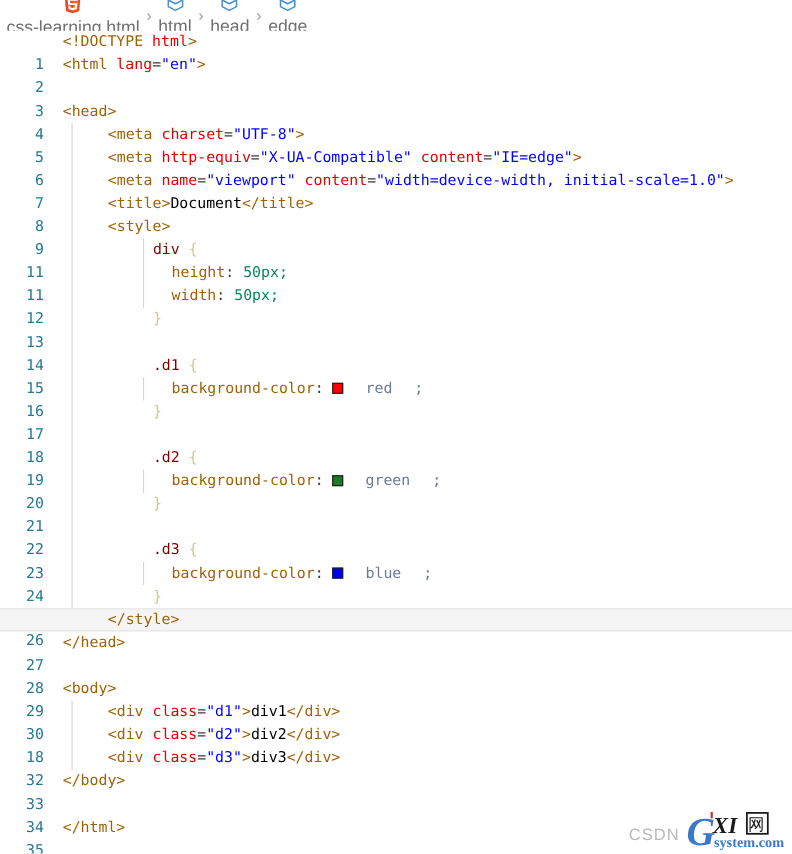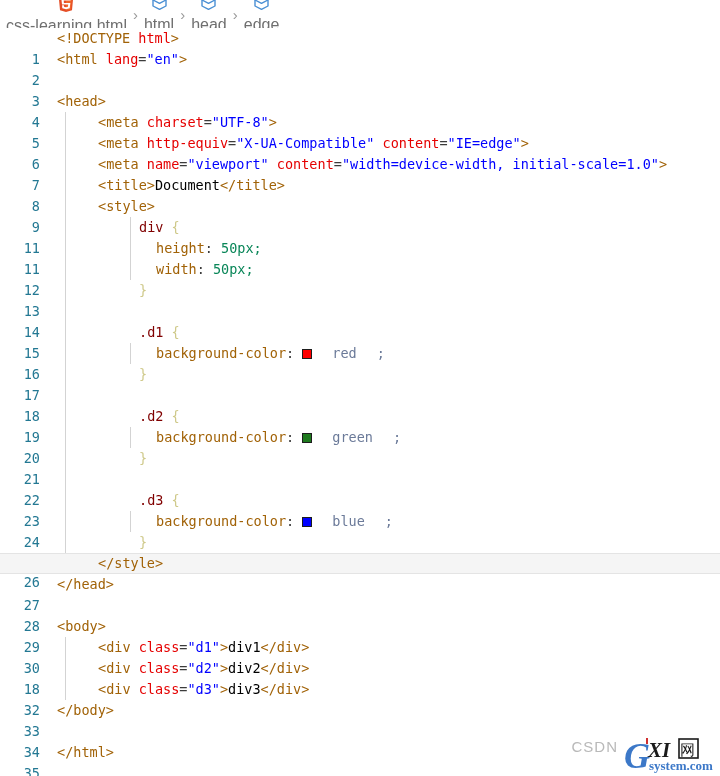--- a/index.html
+++ b/index.html
@@ -113,20 +113,21 @@
     vertical-align: -1px;
     box-sizing: border-box;
   }
 
   
   #watermark {
     position: absolute;
     right: 4px;
     bottom: 2px;
     display: flex;
+    align-items: flex-end;
     gap: 6px;
     user-select: none;
   }
   #csdn-text {
     font-family: "Liberation Sans", sans-serif;
     font-size: 15px;
     color: #b9b9b9;
     letter-spacing: 1px;
     padding-bottom: 6px;
   }

